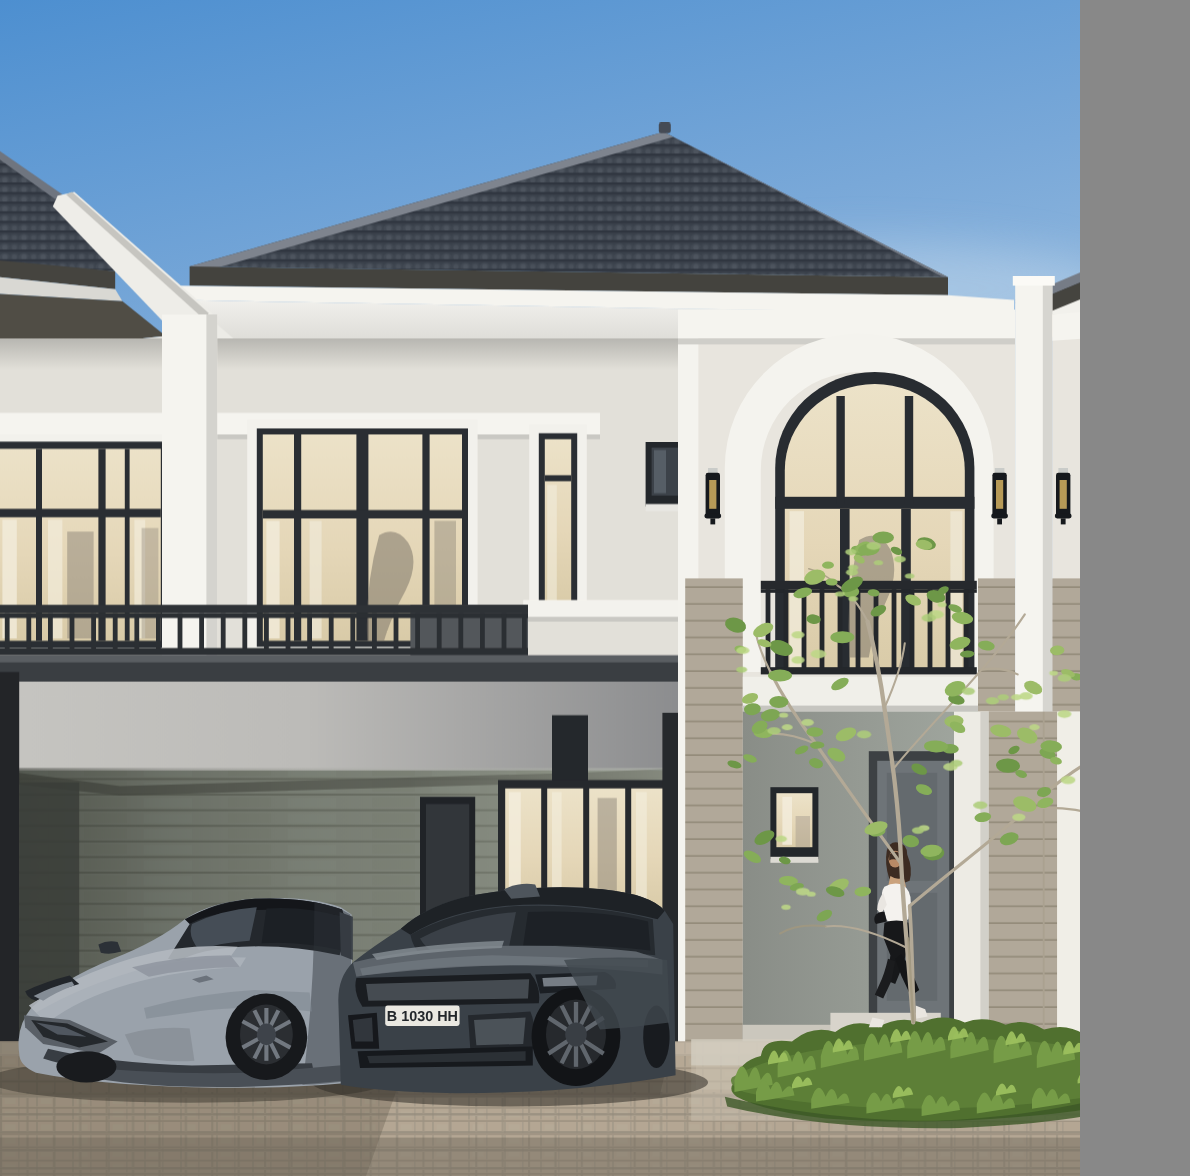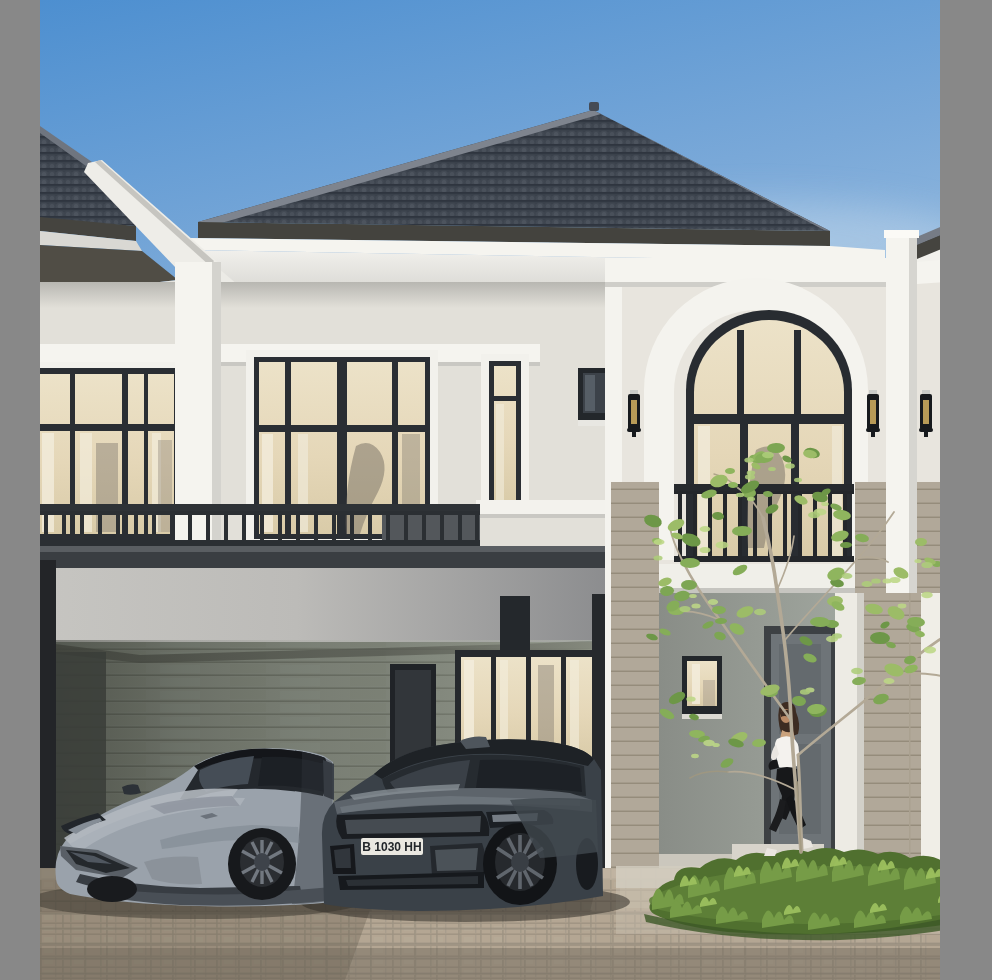--- a/index.html
+++ b/index.html
@@ -1,16 +1,16 @@
 <!DOCTYPE html>
 <html><head>
 <meta charset="utf-8">
 <style>
 html,body{margin:0;padding:0;background:#888;}
-#scene{width:900px;height:980px;overflow:hidden;position:relative;font-family:"Liberation Sans",sans-serif;padding-left:40px;}
+#scene{width:900px;height:980px;overflow:hidden;position:relative;font-family:"Liberation Sans",sans-serif;}
 </style>
 </head>
 <body>
 <div id="scene">
 <svg width="992" height="980" viewBox="0 0 992 980">
 <defs>
 <linearGradient id="sky" x1="0" y1="0" x2="0.22" y2="1">
  <stop offset="0" stop-color="#4d8fd0"></stop>
  <stop offset="0.3" stop-color="#79a8d8"></stop>
  <stop offset="0.62" stop-color="#aac8e4"></stop>

